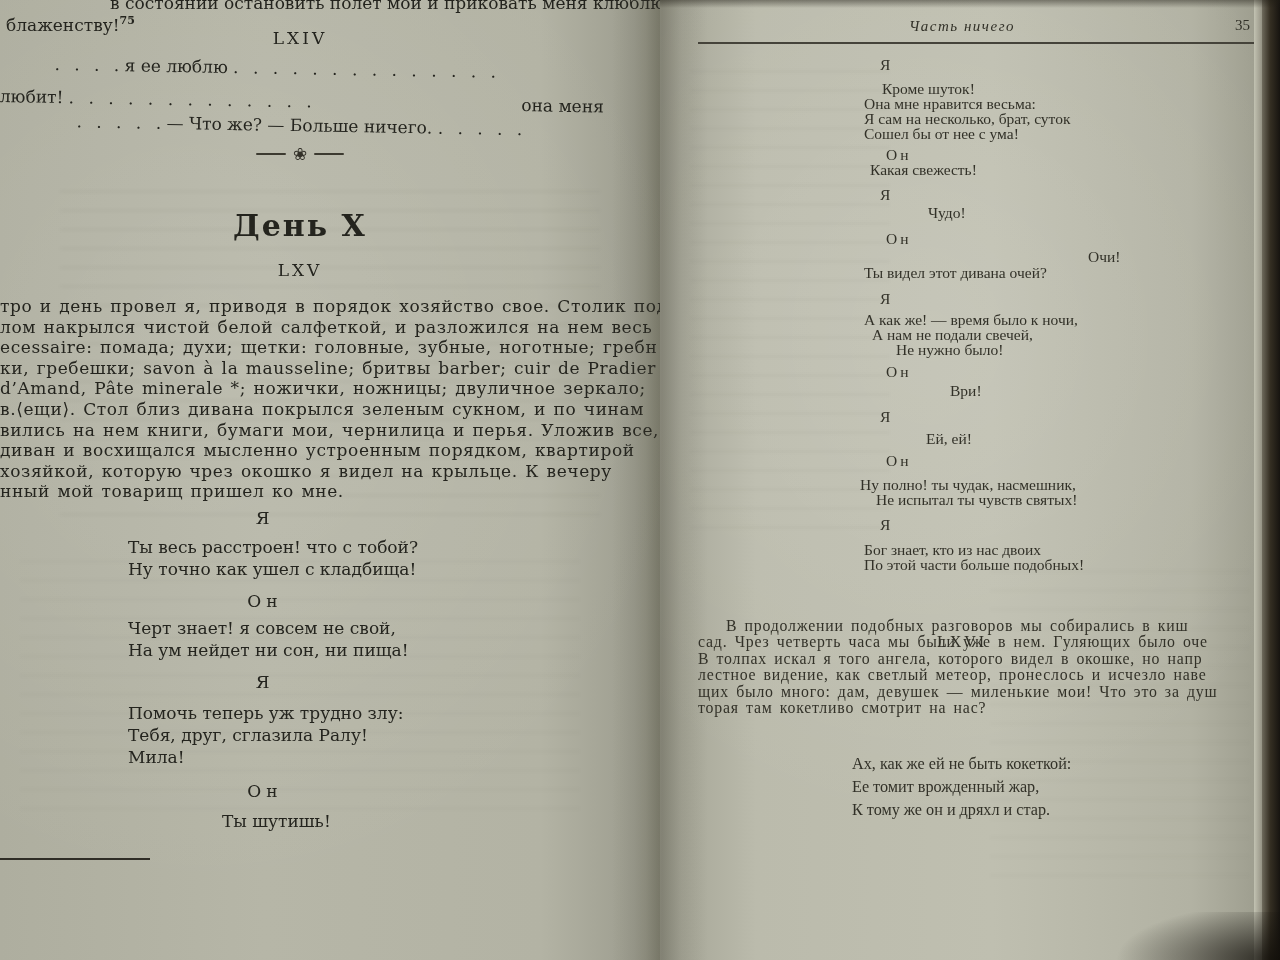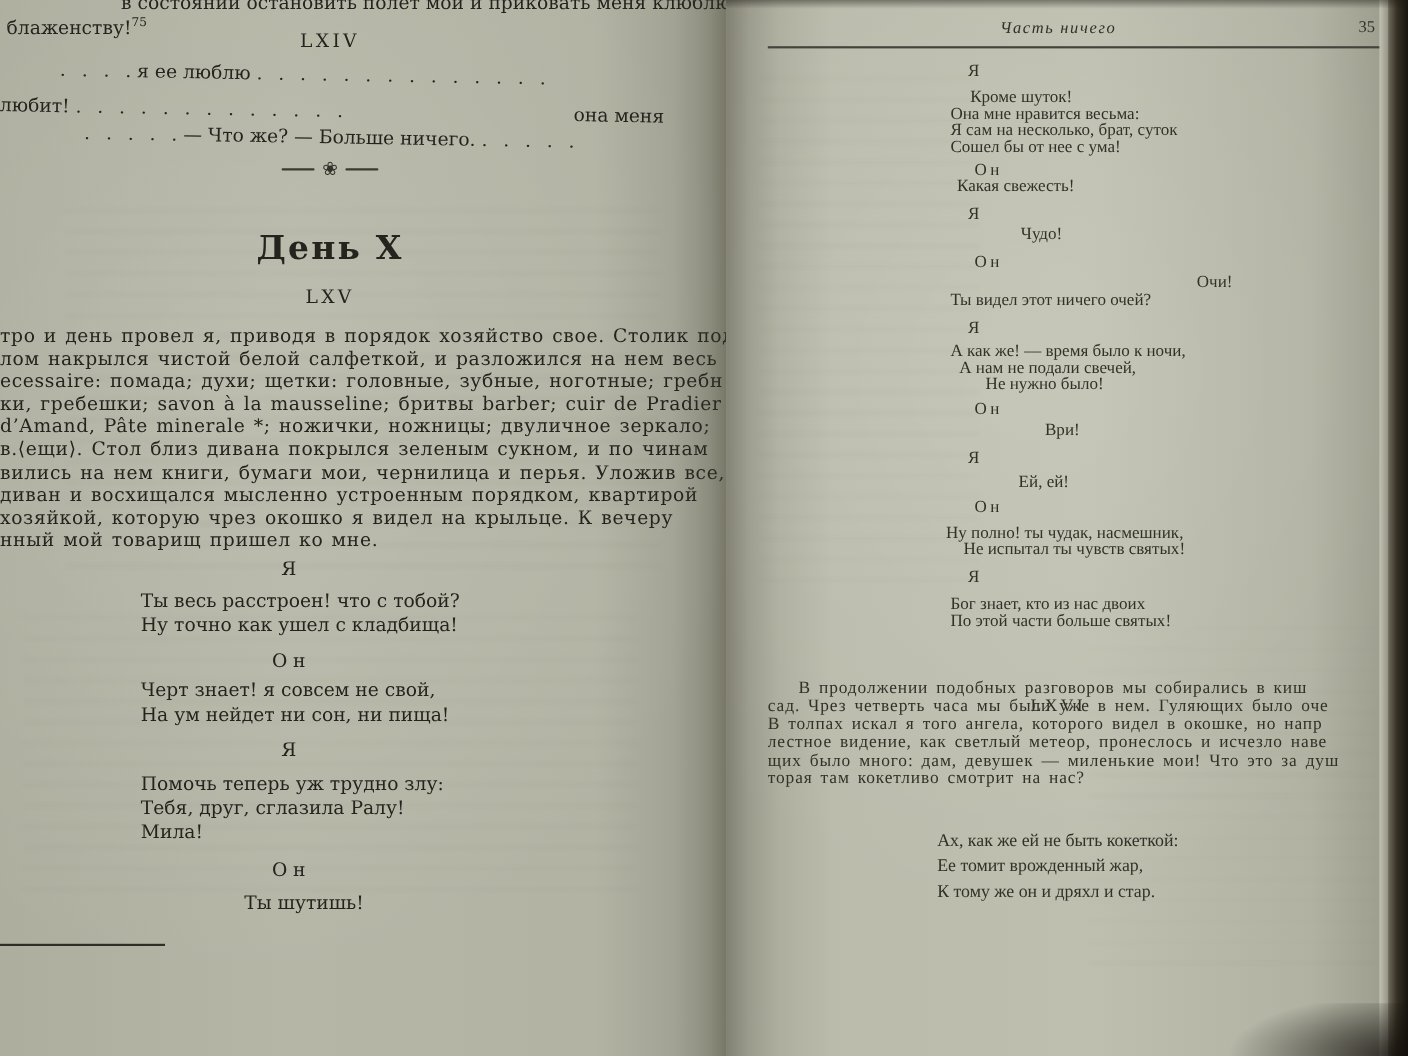--- a/index.html
+++ b/index.html
@@ -29,21 +29,21 @@
   .edge-top-right{position:absolute;left:660px;top:0;width:620px;height:8px;
     background:linear-gradient(180deg,rgba(30,27,19,0.45),transparent);}
   .corner-br{position:absolute;left:1100px;top:912px;width:180px;height:48px;
     background:radial-gradient(130% 170% at 100% 100%, rgba(18,15,10,0.85), transparent 70%);}
   .ghost{position:absolute;pointer-events:none;filter:blur(1.7px);
     background:repeating-linear-gradient(180deg, rgba(92,92,80,0.17) 0 3px, transparent 3px 19px);}
 
   
   .tl1{display:flex;justify-content:space-between;padding-left:110px;white-space:nowrap;}
   .tl2{margin-top:1px;padding-left:6px;}
-  sup{font-size:11px;}
+  sup{font-size:11px;font-weight:bold;}
   .center{text-align:center;}
   .heading-sm{letter-spacing:3px;}
   .dots{word-spacing:9px;white-space:nowrap;}
   .dotrow{white-space:nowrap;}
   .row2{display:flex;justify-content:space-between;}
   .orn-wrap{display:flex;align-items:center;justify-content:center;}
   .orn-line{width:30px;height:2px;background:#3c3a30;margin:0 7px;border-radius:2px;}
   .orn{font-family:"DejaVu Sans",sans-serif;font-size:17px;color:#34322a;}
   .day-h{font-size:30px;font-weight:bold;letter-spacing:2px;}
   .lpar div{line-height:20.6px;letter-spacing:0.6px;word-spacing:1.5px;white-space:nowrap;}
@@ -156,35 +156,35 @@
     <div class="rd" style="top:80px;left:222px">Кроме шуток!</div>
     <div class="rd" style="top:95px;left:204px">Она мне нравится весьма:</div>
     <div class="rd" style="top:110px;left:204px">Я сам на несколько, брат, суток</div>
     <div class="rd" style="top:125px;left:204px">Сошел бы от нее с ума!</div>
     <div class="rd sp" style="top:146px;left:226px">Он</div>
     <div class="rd" style="top:161px;left:210px">Какая свежесть!</div>
     <div class="rd sp" style="top:186px;left:220px">Я</div>
     <div class="rd" style="top:204px;left:268px">Чудо!</div>
     <div class="rd sp" style="top:230px;left:226px">Он</div>
     <div class="rd" style="top:248px;left:428px">Очи!</div>
-    <div class="rd" style="top:264px;left:204px">Ты видел этот ничего очей?</div>
+    <div class="rd" style="top:264px;left:204px">Ты видел этот дивана очей?</div>
     <div class="rd sp" style="top:290px;left:220px">Я</div>
     <div class="rd" style="top:311px;left:204px">А как же! — время было к ночи,</div>
     <div class="rd" style="top:326px;left:212px">А нам не подали свечей,</div>
     <div class="rd" style="top:341px;left:236px">Не нужно было!</div>
     <div class="rd sp" style="top:363px;left:226px">Он</div>
     <div class="rd" style="top:382px;left:290px">Ври!</div>
     <div class="rd sp" style="top:408px;left:220px">Я</div>
     <div class="rd" style="top:430px;left:266px">Ей, ей!</div>
     <div class="rd sp" style="top:452px;left:226px">Он</div>
     <div class="rd" style="top:476px;left:200px">Ну полно! ты чудак, насмешник,</div>
     <div class="rd" style="top:491px;left:216px">Не испытал ты чувств святых!</div>
     <div class="rd sp" style="top:516px;left:220px">Я</div>
     <div class="rd" style="top:541px;left:204px">Бог знает, кто из нас двоих</div>
-    <div class="rd" style="top:556px;left:204px">По этой части больше святых!</div>
+    <div class="rd" style="top:556px;left:204px">По этой части больше подобных!</div>
 
     <div class="r-lxvi">LXVI</div>
 
     <div class="rpar">
       <div class="ind">В продолжении подобных разговоров мы собирались в киш</div>
       <div>сад. Чрез четверть часа мы были уже в нем. Гуляющих было оче</div>
       <div>В толпах искал я того ангела, которого видел в окошке, но напр</div>
       <div>лестное видение, как светлый метеор, пронеслось и исчезло наве</div>
       <div>щих было много: дам, девушек — миленькие мои! Что это за душ</div>
       <div>торая там кокетливо смотрит на нас?</div>

